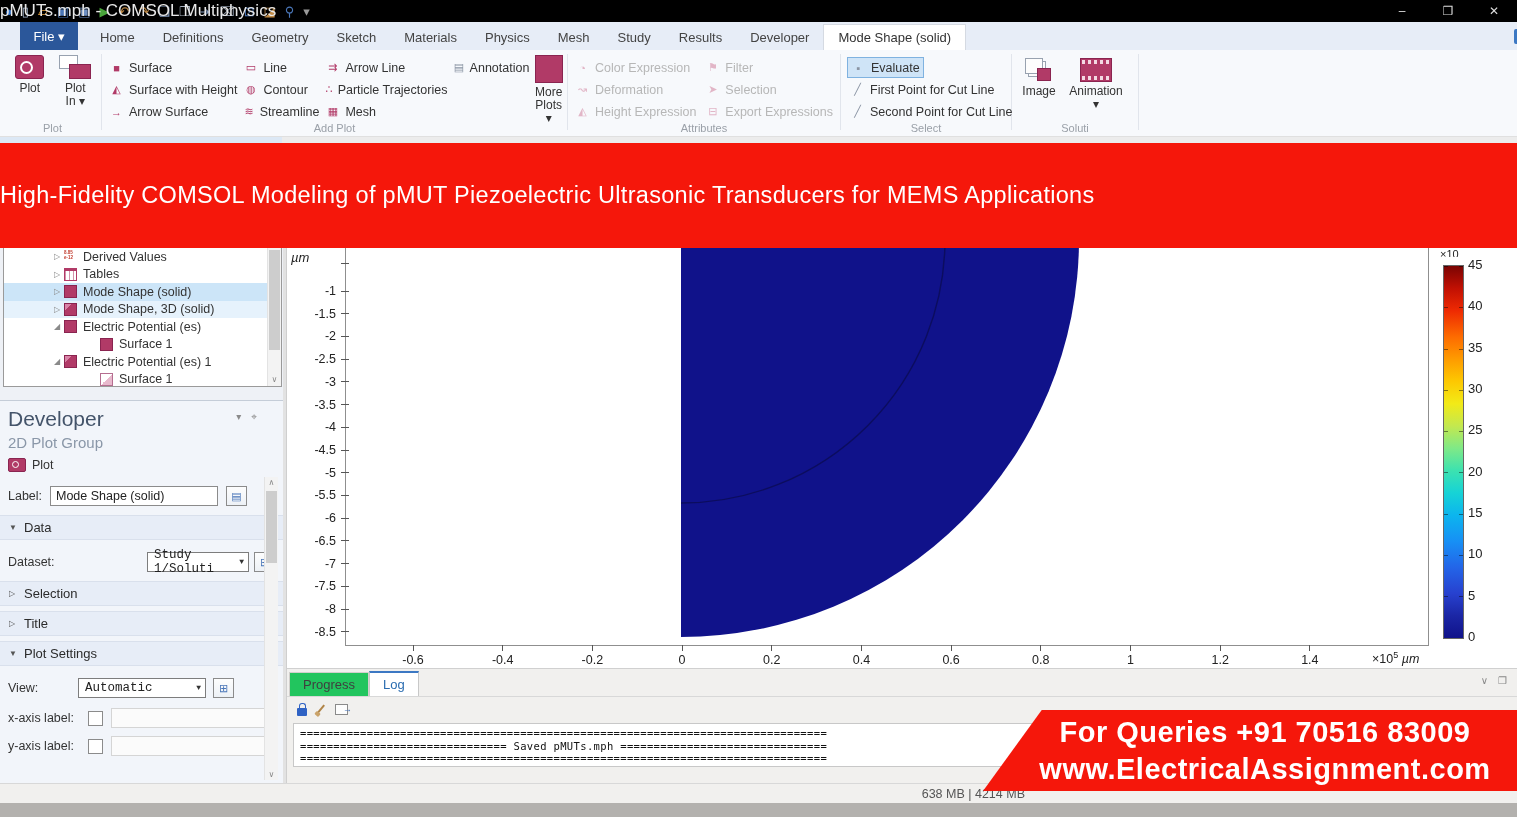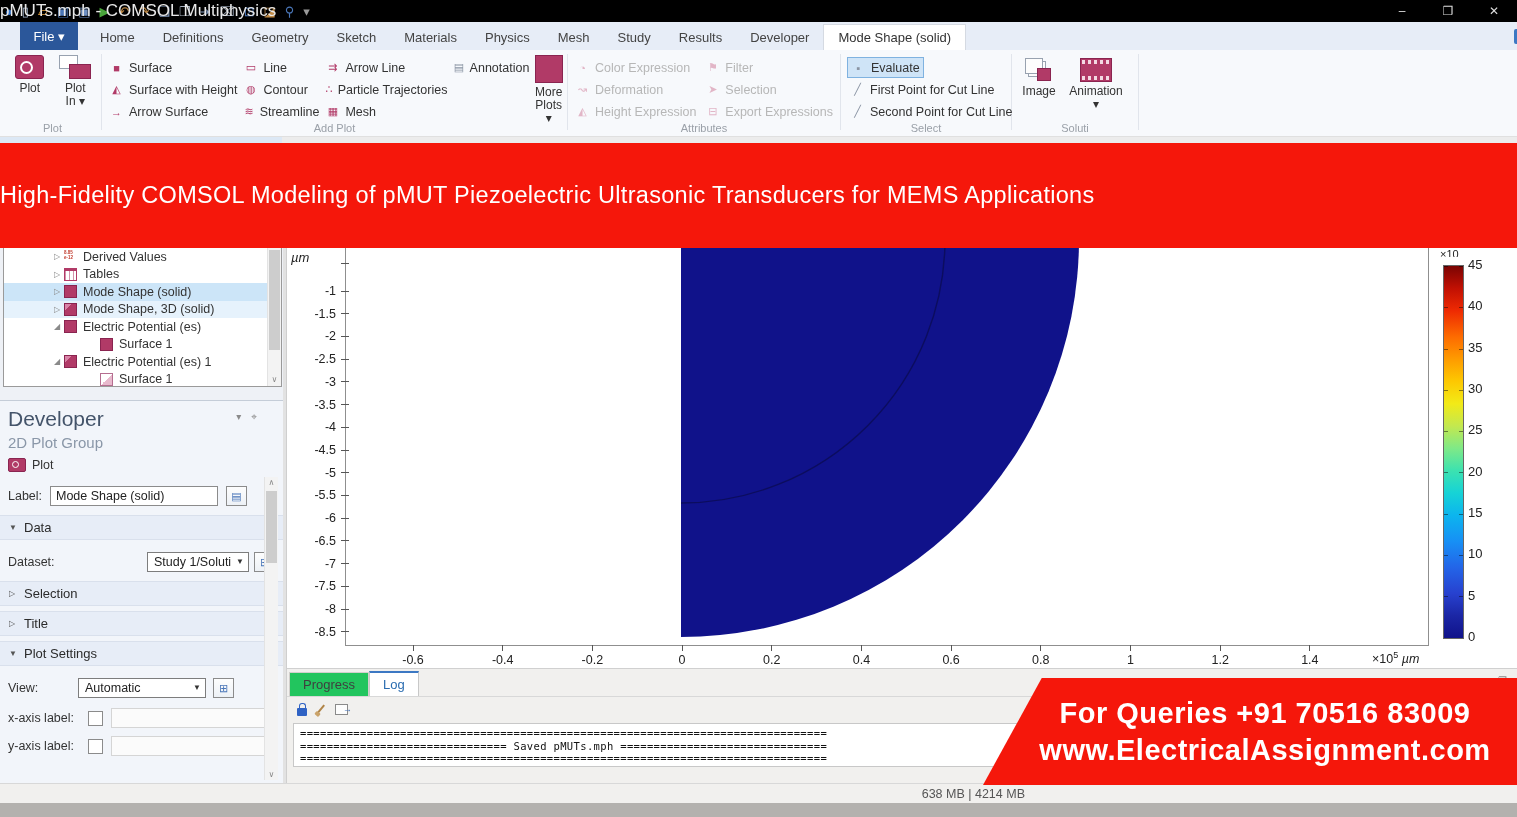--- a/index.html
+++ b/index.html
@@ -84,21 +84,21 @@
   .set-hdr-icons{position:absolute;right:26px;top:10px;font-size:10px;color:#8a8a8a;display:flex;gap:10px;}
   .frow{display:flex;align-items:center;margin:8px 8px 0 8px;font-size:12.5px;color:#333;}
   .frow .flab{flex:none;}
   .tinput{height:20px;border:1px solid #8b8b8b;background:#fff;font-size:12.5px;font-family:inherit;padding:0 5px;box-sizing:border-box;color:#222;}
   .btn-sq{width:21px;height:20px;border:1px solid #8b8b8b;background:linear-gradient(#fdfdfd,#edf1f6);
           display:flex;align-items:center;justify-content:center;font-size:11px;color:#4a76b8;box-sizing:border-box;flex:none;}
   .band{display:flex;align-items:center;gap:7px;height:23px;margin-top:9px;padding-left:9px;background:#e7edf7;
         border-top:1px solid #d9e0ec;border-bottom:1px solid #d9e0ec;font-size:13px;color:#2b2b2b;}
   .band .arr{font-size:8px;color:#555;width:8px;}
   .selbox{height:20px;border:1px solid #7d7d7d;background:#fff;font-size:12.5px;color:#222;display:flex;align-items:center;
-          padding:0 16px 0 6px;position:relative;box-sizing:border-box;}
+          padding:0 16px 0 6px;position:relative;box-sizing:border-box;font-family:Liberation Mono, monospace;}
   .selbox .caret{position:absolute;right:4px;top:4px;font-size:8px;color:#333;}
   .chk{width:13px;height:13px;border:1px solid #8b8b8b;background:#fff;flex:none;}
   .dinput{height:18px;background:#fbfbfb;border:1px solid #d5d5d5;flex:1;margin-left:8px;}
   #vdivider{position:absolute;left:283px;top:248px;width:4px;height:535px;background:#e2e2e2;border-right:1px solid #cfcfcf;box-sizing:border-box;}
   
   #graphics{position:absolute;left:287px;top:248px;width:1230px;height:420px;background:#fff;}
   .unit-y{position:absolute;left:4px;top:2px;font-size:13px;color:#222;font-style:italic;}
   #plotframe{position:absolute;left:58px;top:0;width:1082px;height:397px;border-left:1px solid #8f8f8f;
              border-right:1px solid #8f8f8f;border-bottom:1px solid #8f8f8f;box-sizing:content-box;overflow:hidden;}
   #yticks{position:absolute;left:0;top:35px;width:62px;height:357px;display:flex;flex-direction:column;justify-content:space-between;}
@@ -135,21 +135,21 @@
   .ic-brush::after{content:"";position:absolute;left:-1.5px;bottom:-3px;width:5px;height:4px;background:#caa36a;border-radius:1px;}
   .ic-export{width:11px;height:9px;border:1px solid #8a8a8a;position:relative;background:#fdfdfd;}
   .ic-export::after{content:"→";position:absolute;right:-5px;top:-1px;font-size:9px;color:#4a76b8;}
   #logbox{margin:2px 10px 0 6px;height:44px;background:#fff;border:1px solid #c8c8c8;padding:3px 6px;box-sizing:border-box;overflow:hidden;}
   .logline{font-family:"DejaVu Sans Mono",monospace;font-size:10.5px;line-height:12.5px;color:#111;letter-spacing:.35px;white-space:pre;}
   
   #statusbar{position:absolute;left:0;top:783px;width:1517px;height:20px;background:#f1f0ee;border-top:1px solid #d8d8d8;box-sizing:border-box;}
   #memtext{position:absolute;right:492px;top:3px;font-size:12.5px;color:#555;}
   #bottomband{position:absolute;left:0;top:803px;width:1517px;height:14px;background:#b3b1ae;}
   
-  #promo{position:absolute;right:0;top:678px;width:534px;height:107px;z-index:50;}
+  #promo{position:absolute;right:0;top:710px;width:534px;height:81px;z-index:50;}
   #promo .shape{position:absolute;inset:0;background:#f5170b;clip-path:polygon(11% 0,100% 0,100% 100%,0 100%);}
   #promo .fold{position:absolute;right:0;top:22px;width:36px;height:56px;background:#a81007;clip-path:polygon(100% 0,0 50%,100% 100%);}
   #promo .ptxt{position:absolute;inset:0;display:flex;flex-direction:column;align-items:center;justify-content:center;gap:4px;padding-left:30px;}
   #promo .l1{color:#fff;font-size:29px;font-weight:bold;letter-spacing:.5px;}
   #promo .l2{color:#fff;font-size:29px;font-weight:bold;letter-spacing:.5px;}
 </style>
 </head>
 <body>
 
 <div id="stage">

